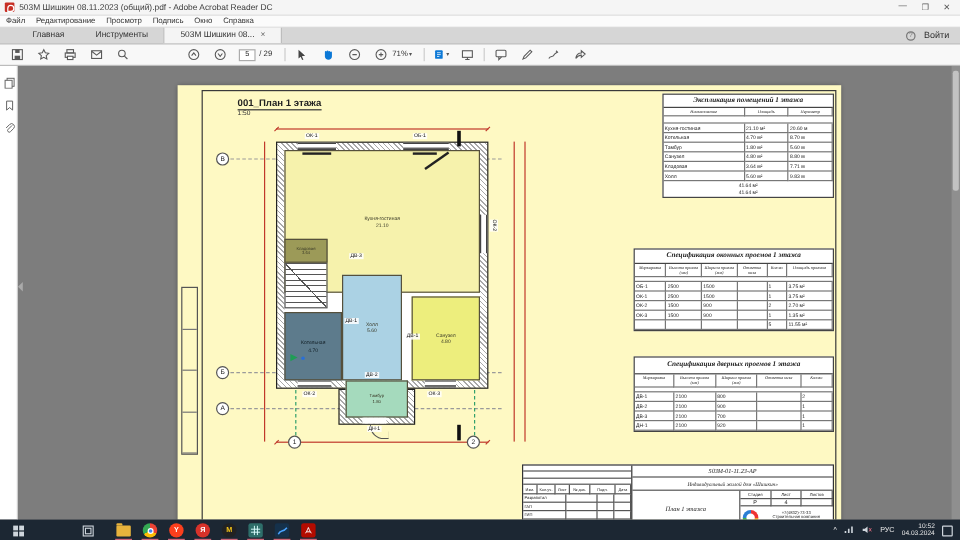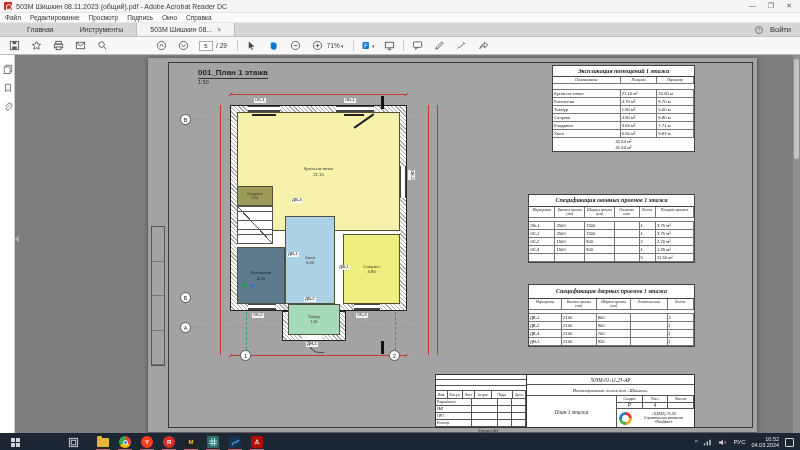--- a/index.html
+++ b/index.html
@@ -32,21 +32,21 @@
   .caret{font-size:5px;color:#555;margin-left:1px}
   
   .main{display:flex;height:378px}
   .leftpanel{width:15px;background:#fff;border-right:1px solid #ccc;position:relative}
   .lp-ico{position:absolute;left:2px;width:11px;height:11px;display:flex;align-items:center;justify-content:center}
   .docarea{flex:1;position:relative;background:#7d7d7d;overflow:hidden}
   .collapse{position:absolute;left:0;top:180px;width:0;height:0;border-top:4px solid transparent;border-bottom:4px solid transparent;border-right:4px solid #aaa}
   .vscroll{position:absolute;right:0;top:0;width:7px;height:100%;background:#8f8f8f}
   .vthumb{position:absolute;right:1px;top:4px;width:5px;height:100px;background:#c2c2c2;border-radius:2px}
   
-  .sheet{position:absolute;left:133px;top:3px;width:609px;height:374px;background:#a3a3a3;box-shadow:0 1px 4px rgba(0,0,0,.45);font-family:"Liberation Sans",sans-serif}
+  .sheet{position:absolute;left:133px;top:16px;width:553px;height:374px;background:#fef9c3;box-shadow:0 1px 4px rgba(0,0,0,.45);font-family:"Liberation Sans",sans-serif}
   .frame{position:absolute;left:20px;top:4px;right:4px;bottom:4px;border:1px solid #3a3a3a}
   .plan-title{font-size:8px;font-weight:bold;color:#222;border-bottom:1px solid #333;padding-bottom:1px}
   .scale{font-size:5.5px;color:#333}
   .walls{background:repeating-linear-gradient(45deg,#ffffff 0 2px,#a9a9a9 2px 3px);border:1px solid #222}
   .room{border:1px solid #55503c;font-size:4.2px;color:#3a3a28;display:flex;flex-direction:column;align-items:center;justify-content:center;text-align:center;line-height:1.25}
   .room .nm{white-space:nowrap}
   .gap{background:#fff;border-top:1px solid #444;border-bottom:1px solid #444}
   .gapv{background:#fff;border-left:1px solid #444;border-right:1px solid #444}
   .gap:after{content:"";display:block;margin-top:2.5px;border-top:1px solid #444}
   .oplbl{font-size:4.3px;color:#111;background:rgba(255,255,255,.85);padding:0 1px;white-space:nowrap;line-height:1.1}

